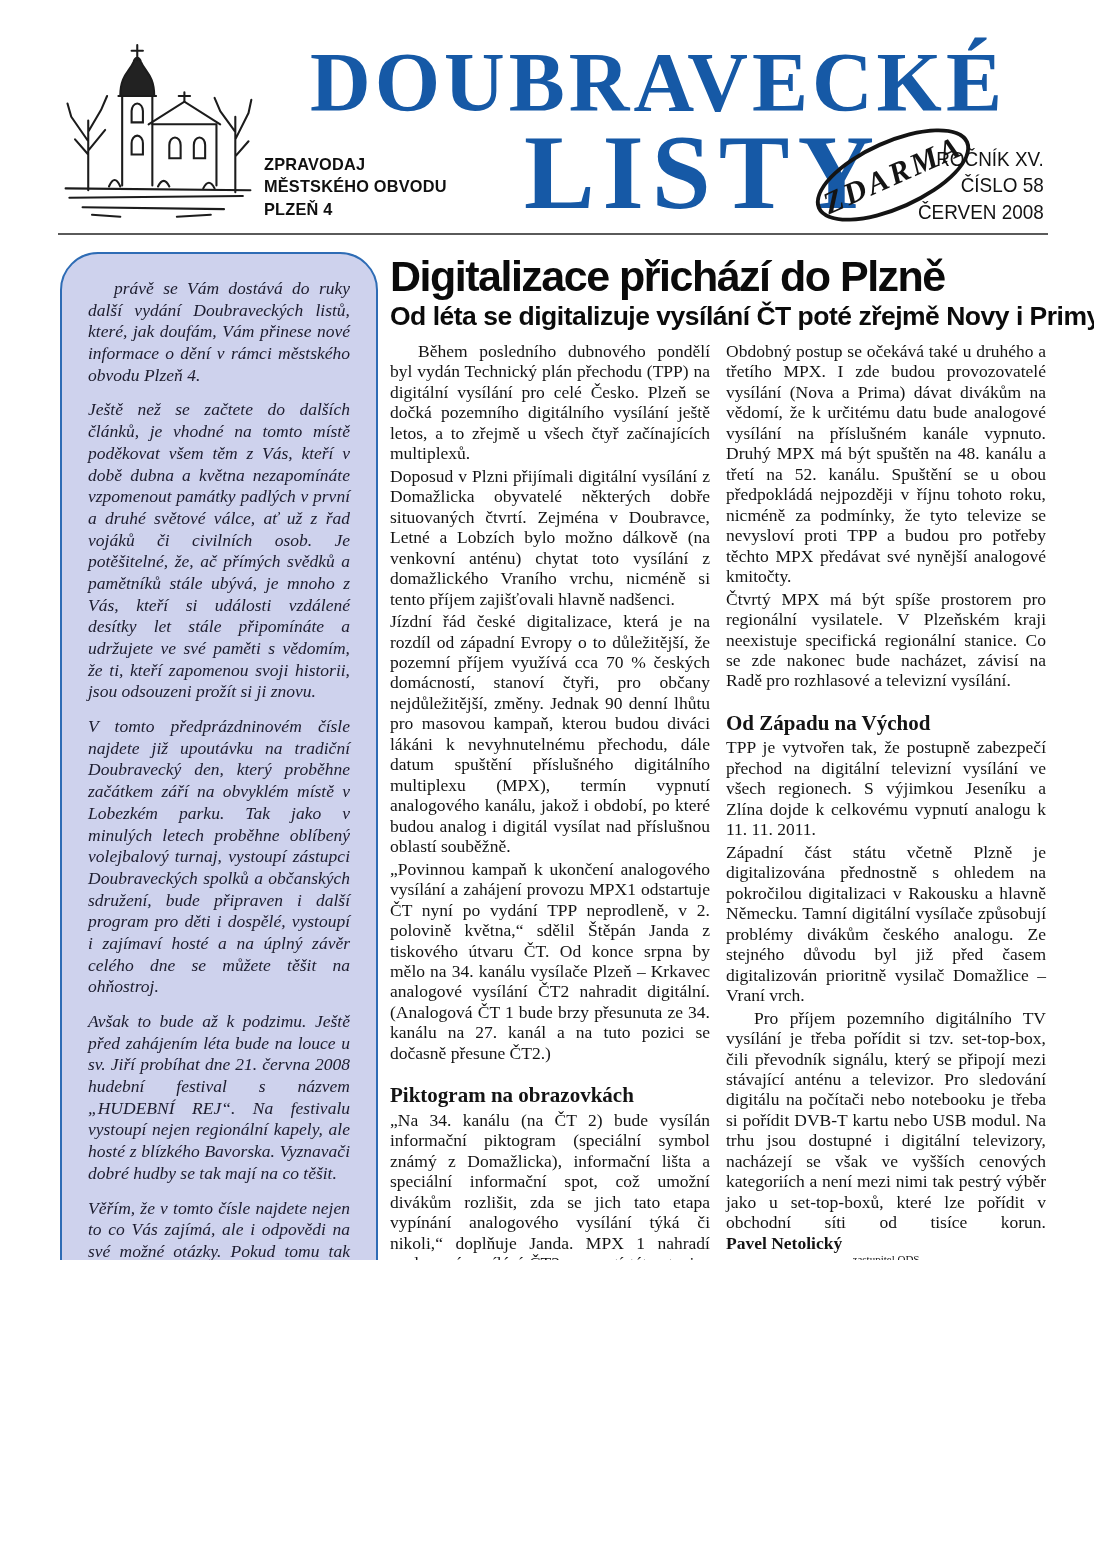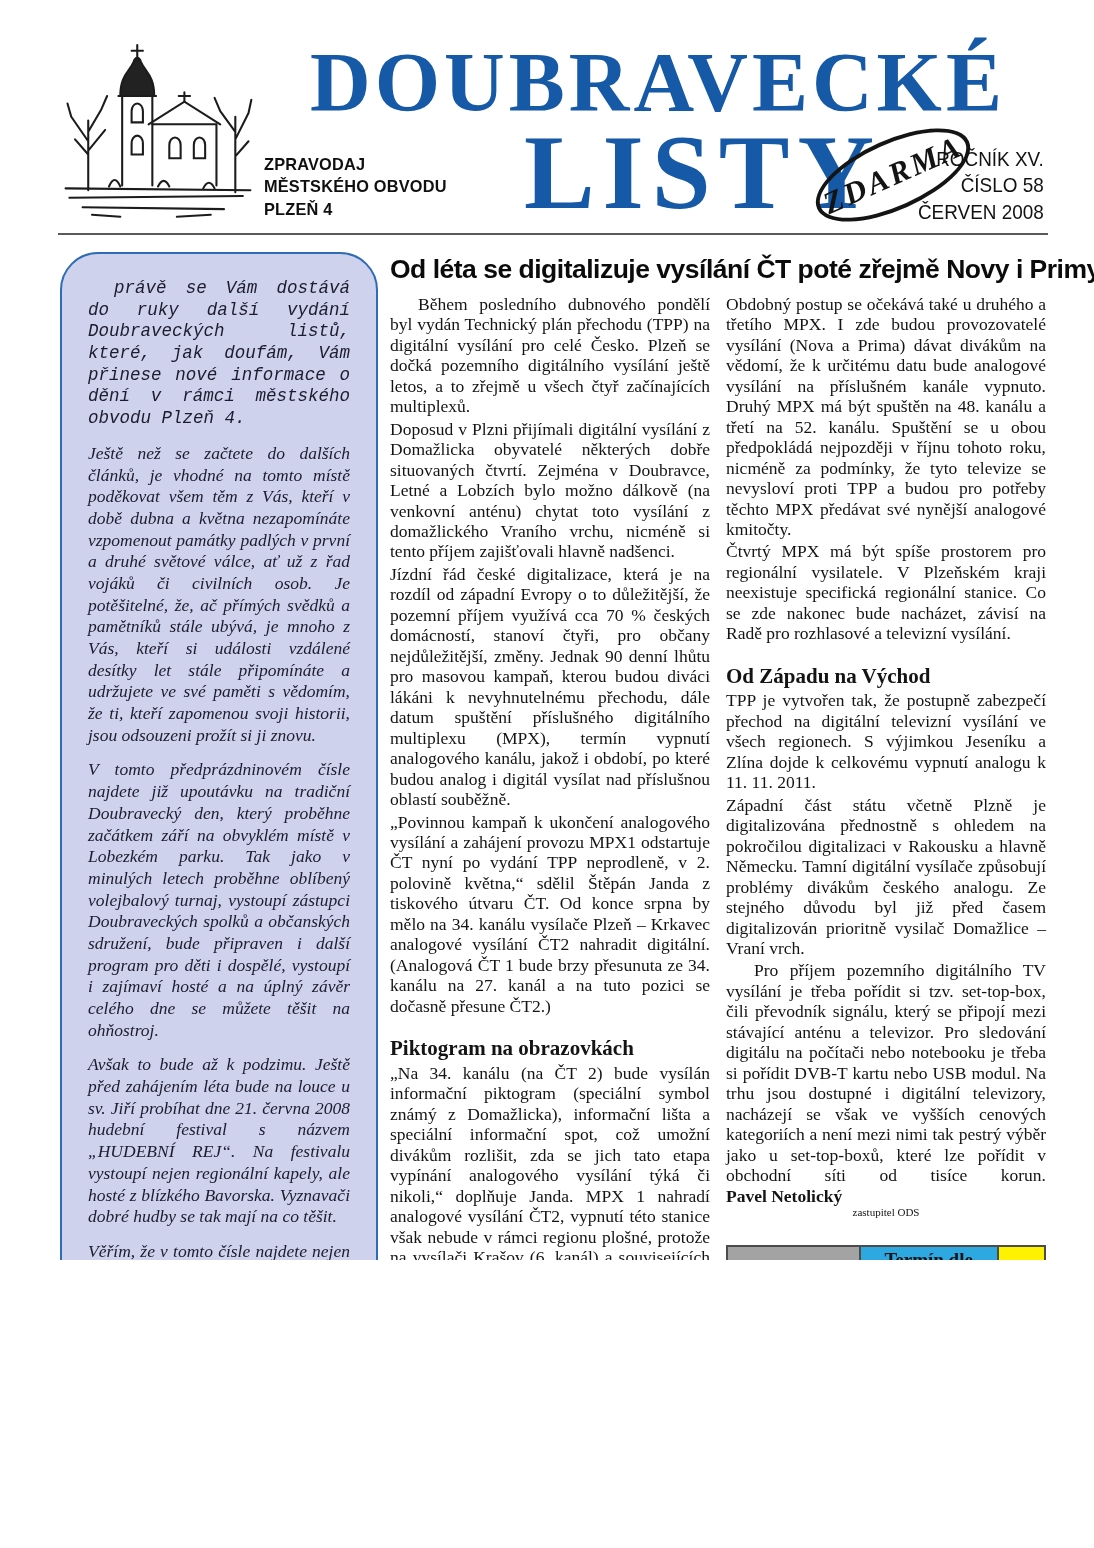--- a/index.html
+++ b/index.html
@@ -53,21 +53,21 @@
     background:#ced2ed; border:2.5px solid #2e6cb5; border-radius:38px;
     padding:24px 26px 28px 26px;
     font-style:italic; font-size:17.5px; line-height:1.24; text-align:justify;
     color:#1c1c2e;
   }
   .letterbox h3 {
     margin:8px 0 14px 0; text-align:center; font-size:21px; font-weight:bold;
     font-style:italic;
   }
   .letterbox p { margin:0 0 13px 0; }
-  .letterbox p.indent { text-indent:26px;font-family:Liberation Mono, monospace; }
+  .letterbox p.indent { text-indent:26px; }
   .sig-name { font-weight:bold; font-size:20px; margin-top:16px; }
   .sig-role { text-align:right; font-size:19px; }
 
   
   .main { flex:1 1 auto; min-width:0; }
   .headline {
     margin:2px 0 2px 0; font-family:"Liberation Sans", sans-serif; font-weight:bold;
     font-size:43px; line-height:1.05; letter-spacing:-1.5px; color:#0b0b0b;
     white-space:nowrap;
   }
@@ -157,20 +157,21 @@
       <p class="indent">právě se Vám dostává do ruky další vydání Doubraveckých listů, které, jak doufám, Vám přinese nové informace o dění v rámci městského obvodu Plzeň 4.</p>
       <p>Ještě než se začtete do dalších článků, je vhodné na tomto místě poděkovat všem těm z Vás, kteří v době dubna a května nezapomínáte vzpomenout památky padlých v první a druhé světové válce, ať už z řad vojáků či civilních osob. Je potěšitelné, že, ač přímých svědků a pamětníků stále ubývá, je mnoho z Vás, kteří si události vzdálené desítky let stále připomínáte a udržujete ve své paměti s vědomím, že ti, kteří zapomenou svoji historii, jsou odsouzeni prožít si ji znovu.</p>
       <p>V tomto předprázdninovém čísle najdete již upoutávku na tradiční Doubravecký den, který proběhne začátkem září na obvyklém místě v Lobezkém parku. Tak jako v minulých letech proběhne oblíbený volejbalový turnaj, vystoupí zástupci Doubraveckých spolků a občanských sdružení, bude připraven i další program pro děti i dospělé, vystoupí i zajímaví hosté a na úplný závěr celého dne se můžete těšit na ohňostroj.</p>
       <p>Avšak to bude až k podzimu. Ještě před zahájením léta bude na louce u sv. Jiří probíhat dne 21. června 2008 hudební festival s názvem „HUDEBNÍ REJ“. Na festivalu vystoupí nejen regionální kapely, ale hosté z blízkého Bavorska. Vyznavači dobré hudby se tak mají na co těšit.</p>
       <p>Věřím, že v tomto čísle najdete nejen to co Vás zajímá, ale i odpovědi na své možné otázky. Pokud tomu tak nebude, budeme rádi pokud své připomínky či náměty pošlete na adresu moji či redakční rady. V době před letními prázdninami Vám přeji slunečné léto, bez mraků na obloze či Vaší duši.</p>
       <div class="sig-name">JUDr. Hynek Brom</div>
       <div class="sig-role">starosta</div>
     </div>
 
     <div class="main">
+      <h1 class="headline">Digitalizace přichází do Plzně</h1>
       <h2 class="subheadline">Od léta se digitalizuje vysílání ČT poté zřejmě Novy i Primy</h2>
 
       <div class="cols">
 
         <div class="col">
           <p class="indent sp">Během posledního dubnového pondělí byl vydán Technický plán přechodu (TPP) na digitální vysílání pro celé Česko. Plzeň se dočká pozemního digitálního vysílání ještě letos, a to zřejmě u všech čtyř začínajících multiplexů.</p>
           <p class="sp">Doposud v Plzni přijímali digitální vysílání z Domažlicka obyvatelé některých dobře situovaných čtvrtí. Zejména v Doubravce, Letné a Lobzích bylo možno dálkově (na venkovní anténu) chytat toto vysílání z domažlického Vraního vrchu, nicméně si tento příjem zajišťovali hlavně nadšenci.</p>
           <p class="sp">Jízdní řád české digitalizace, která je na rozdíl od západní Evropy o to důležitější, že pozemní příjem využívá cca 70 % českých domácností, stanoví čtyři, pro občany nejdůležitější, změny. Jednak 90 denní lhůtu pro masovou kampaň, kterou budou diváci lákáni k nevyhnutelnému přechodu, dále datum spuštění příslušného digitálního multiplexu (MPX), termín vypnutí analogového kanálu, jakož i období, po které budou analog i digitál vysílat nad příslušnou oblastí souběžně.</p>
           <p>„Povinnou kampaň k ukončení analogového vysílání a zahájení provozu MPX1 odstartuje ČT nyní po vydání TPP neprodleně, v 2. polovině května,“ sdělil Štěpán Janda z tiskového útvaru ČT. Od konce srpna by mělo na 34. kanálu vysílače Plzeň – Krkavec analogové vysílání ČT2 nahradit digitální. (Analogová ČT 1 bude brzy přesunuta ze 34. kanálu na 27. kanál a na tuto pozici se dočasně přesune ČT2.)</p>
           <div class="sec-head">Piktogram na obrazovkách</div>

